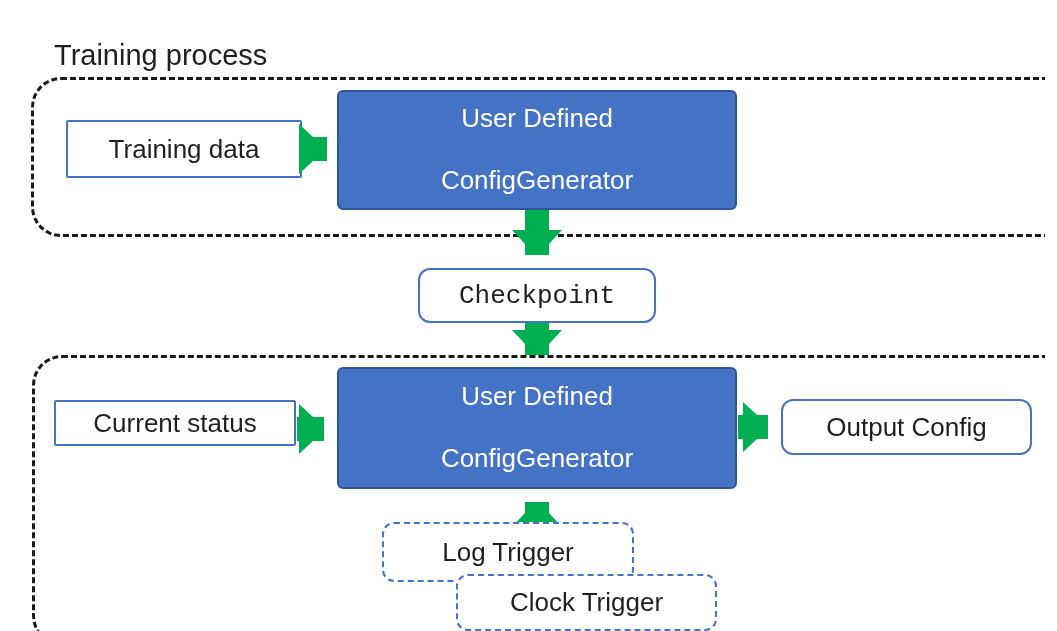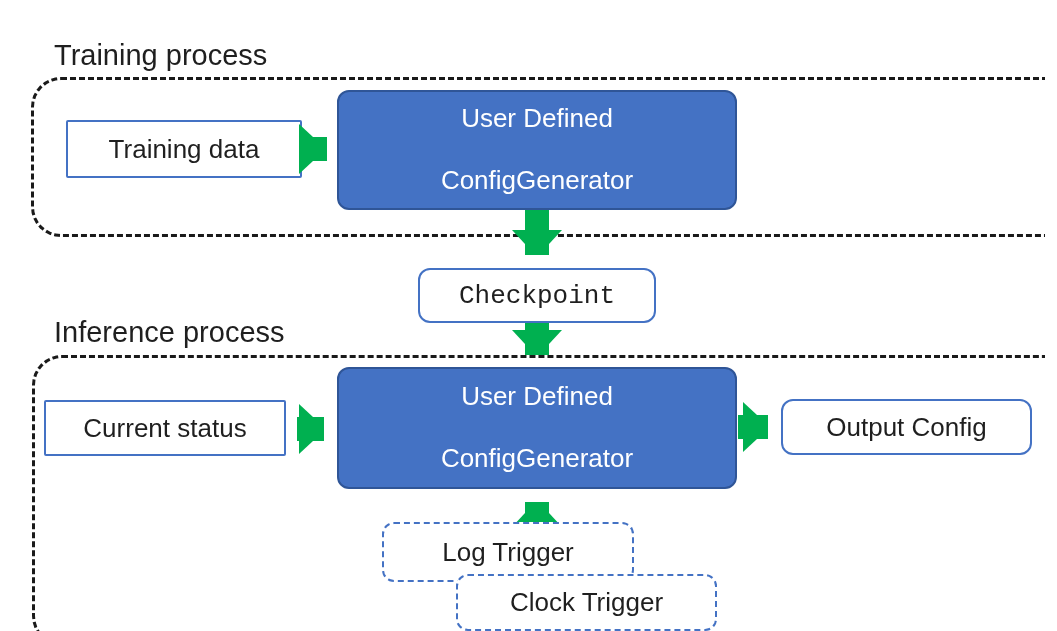--- a/index.html
+++ b/index.html
@@ -42,21 +42,21 @@
     align-items:center;
     justify-content:center;
     font-size:26px;
     color:var(--text-black);
     white-space:nowrap;
   }
   .blue-box{
     position:absolute;
     background:var(--box-blue);
     border:2px solid var(--box-blue-border);
-    border-radius:12px;
+    border-radius:6px;
     display:flex;
     flex-direction:column;
     align-items:center;
     justify-content:center;
     font-size:26px;
     line-height:1.45;
     color:#ffffff;
     text-align:center;
   }
   .trigger-box{
@@ -143,25 +143,24 @@
 
   <div class="white-box" style="left:394px;top:244px;width:238px;height:55px;border-radius:12px;font-family:Liberation Mono, monospace;">
     <span>Checkpoint</span>
   </div>
 
   <div class="v-arrow down" style="left:500px;top:299px;width:26px;height:45px;">
     <div class="shaft"></div>
     <div class="head"></div>
   </div>
 
-  <div class="section-label" style="left:18px;top:279px;">Inference process</div>
 
   <div class="dashed-container" style="left:8px;top:331px;width:1042px;height:291px;"></div>
 
-  <div class="white-box" style="left:20px;top:376px;width:242px;height:56px;">
+  <div class="white-box" style="left:30px;top:376px;width:242px;height:46px;">
     <span>Current status</span>
   </div>
 
   <div class="h-arrow" style="left:273px;top:392px;width:40px;height:26px;">
     <div class="shaft"></div>
     <div class="head"></div>
   </div>
 
   <div class="blue-box" style="left:313px;top:343px;width:400px;height:122px;">
     <span>User Defined</span>

